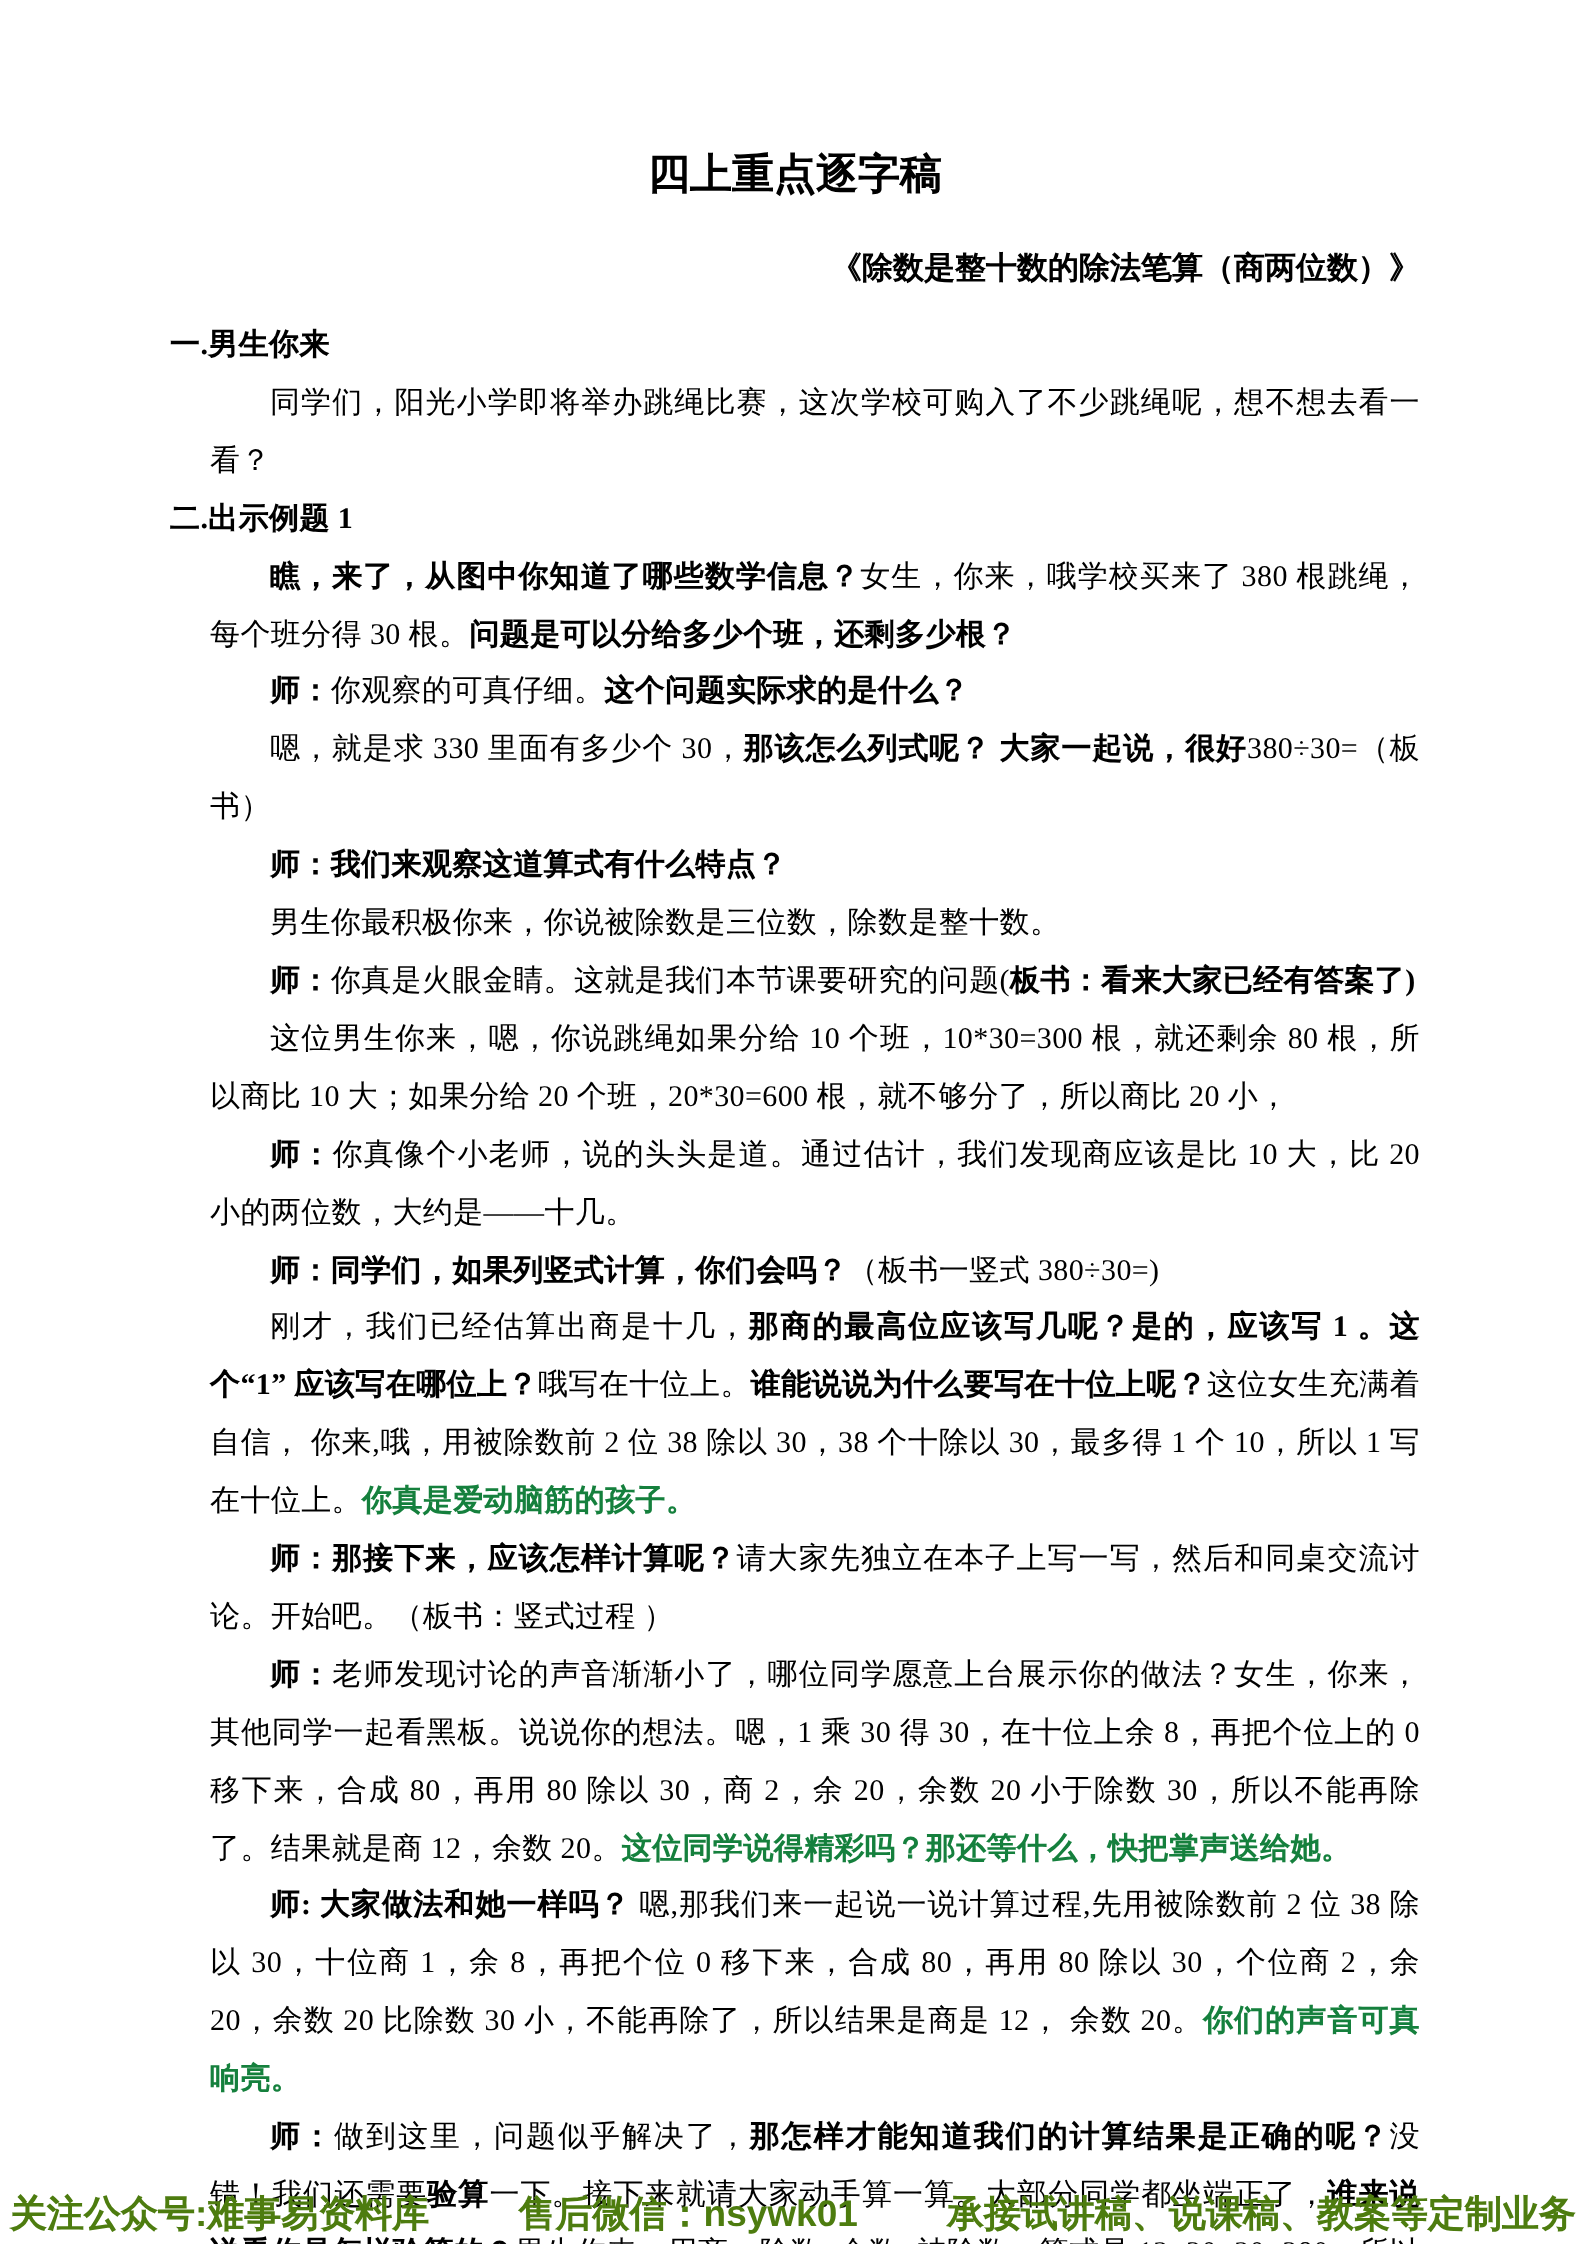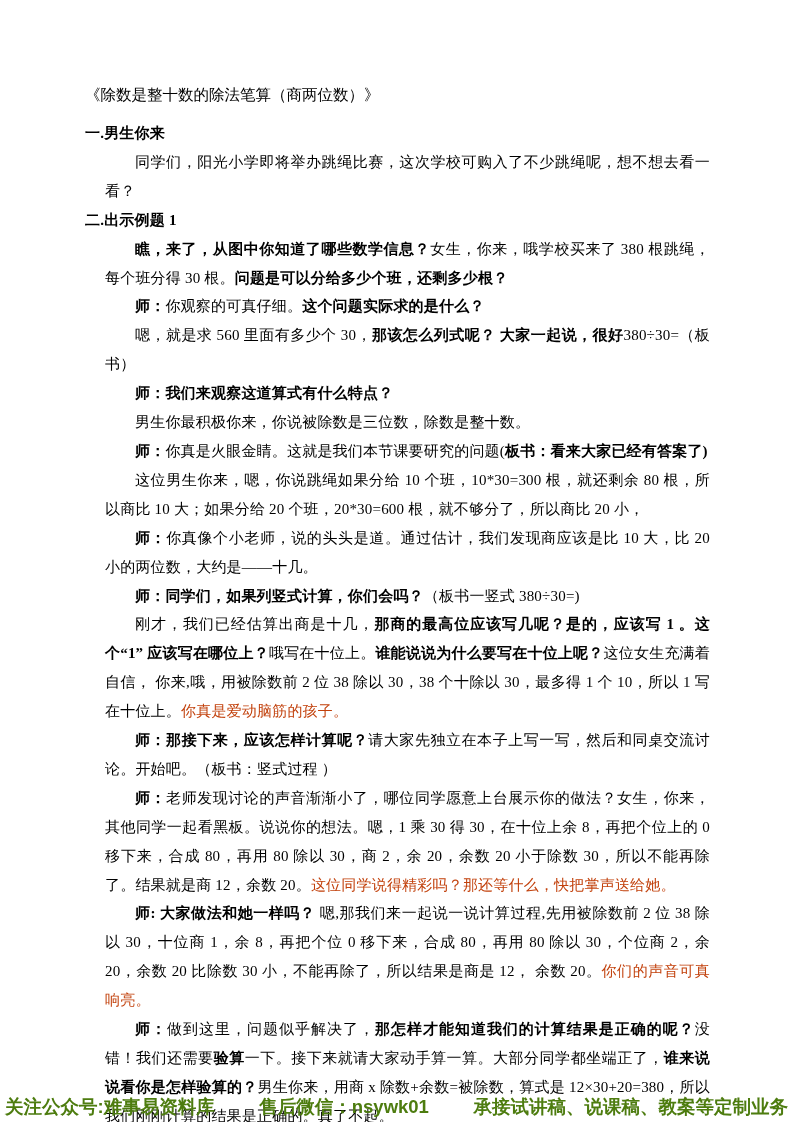--- a/index.html
+++ b/index.html
@@ -6,52 +6,53 @@
   body{
     width:793px;height:1122px;background:#ffffff;color:#000;
     font-family:"Liberation Serif","DejaVu Serif",serif;
     position:relative;overflow:hidden;
   }
   .content{padding:72px 83px 0 85px;}
   .doc-title{
     text-align:center;font-weight:bold;font-size:21px;line-height:30px;
   }
   .doc-subtitle{
-    text-align:left;font-weight:normal;font-size:15.5px;line-height:26px;margin-top:10px;
+    text-align:right;font-weight:bold;font-size:15.5px;line-height:26px;margin-top:20px;
   }
   .body-text{margin-top:11px;}
   .body-text p{
     margin:0;font-size:15px;line-height:28.9px;text-align:justify;
     letter-spacing:0.2px;
   }
   p.heading{font-weight:bold;text-indent:0;}
   p.body{text-indent:2em;margin-left:20px;}
   .run-n{font-weight:normal;}
   .run-b{font-weight:bold;}
-  .run-blue{color:#c2410c;font-weight:normal;}
+  .run-blue{color:#15803d;font-weight:bold;}
   .footer{
     position:absolute;left:0;right:0;bottom:3px;
     display:flex;justify-content:space-between;align-items:baseline;
     padding:0 5px;
     font-family:"Liberation Sans","DejaVu Sans",sans-serif;
     font-weight:bold;font-size:18.5px;color:#4d7c0f;white-space:nowrap;
   }
 </style>
 </head>
 <body>
 
 <div class="content">
+  <div class="doc-title">四上重点逐字稿</div>
   <div class="doc-subtitle">《除数是整十数的除法笔算（商两位数）》</div>
   <div class="body-text">
       <p class="heading"><span class="run-b">一.男生你来</span></p>
       <p class="body"><span class="run-n">同学们，阳光小学即将举办跳绳比赛，这次学校可购入了不少跳绳呢，想不想去看一看？</span></p>
       <p class="heading"><span class="run-b">二.出示例题 1</span></p>
       <p class="body"><span class="run-b">瞧，来了，从图中你知道了哪些数学信息？</span><span class="run-n">女生，你来，哦学校买来了 380 根跳绳，每个班分得 30 根。</span><span class="run-b">问题是可以分给多少个班，还剩多少根？</span></p>
       <p class="body"><span class="run-b">师：</span><span class="run-n">你观察的可真仔细。</span><span class="run-b">这个问题实际求的是什么？</span></p>
-      <p class="body"><span class="run-n">嗯，就是求 560 里面有多少个 30，</span><span class="run-b">那该怎么列式呢？ 大家一起说，很好</span><span class="run-n">380÷30=（板书）</span></p>
+      <p class="body"><span class="run-n">嗯，就是求 330 里面有多少个 30，</span><span class="run-b">那该怎么列式呢？ 大家一起说，很好</span><span class="run-n">380÷30=（板书）</span></p>
       <p class="body"><span class="run-b">师：我们来观察这道算式有什么特点？</span></p>
       <p class="body"><span class="run-n">男生你最积极你来，你说被除数是三位数，除数是整十数。</span></p>
       <p class="body"><span class="run-b">师：</span><span class="run-n">你真是火眼金睛。这就是我们本节课要研究的问题(</span><span class="run-b">板书：看来大家已经有答案了)</span></p>
       <p class="body"><span class="run-n">这位男生你来，嗯，你说跳绳如果分给 10 个班，10*30=300 根，就还剩余 80 根，所以商比 10 大；如果分给 20 个班，20*30=600 根，就不够分了，所以商比 20 小，</span></p>
       <p class="body"><span class="run-b">师：</span><span class="run-n">你真像个小老师，说的头头是道。通过估计，我们发现商应该是比 10 大，比 20 小的两位数，大约是——十几。</span></p>
       <p class="body"><span class="run-b">师：同学们，如果列竖式计算，你们会吗？</span><span class="run-n">（板书一竖式 380÷30=)</span></p>
       <p class="body"><span class="run-n">刚才，我们已经估算出商是十几，</span><span class="run-b">那商的最高位应该写几呢？是的，应该写 1 。这个“1” 应该写在哪位上？</span><span class="run-n">哦写在十位上。</span><span class="run-b">谁能说说为什么要写在十位上呢？</span><span class="run-n">这位女生充满着自信， 你来,哦，用被除数前 2 位 38 除以 30，38 个十除以 30，最多得 1 个 10，所以 1  写在十位上。</span><span class="run-blue">你真是爱动脑筋的孩子。</span></p>
       <p class="body"><span class="run-b">师：那接下来，应该怎样计算呢？</span><span class="run-n">请大家先独立在本子上写一写，然后和同桌交流讨论。开始吧。（板书：竖式过程 ）</span></p>
       <p class="body"><span class="run-b">师：</span><span class="run-n">老师发现讨论的声音渐渐小了，哪位同学愿意上台展示你的做法？女生，你来，其他同学一起看黑板。说说你的想法。嗯，1 乘 30 得 30，在十位上余 8，再把个位上的 0 移下来，合成 80，再用 80 除以 30，商 2，余 20，余数 20 小于除数 30，所以不能再除了。结果就是商 12，余数 20。</span><span class="run-blue">这位同学说得精彩吗？那还等什么，快把掌声送给她。</span></p>
       <p class="body"><span class="run-b">师: 大家做法和她一样吗？</span><span class="run-n"> 嗯,那我们来一起说一说计算过程,先用被除数前 2 位 38 除以 30，十位商 1，余 8，再把个位 0 移下来，合成 80，再用 80 除以 30，个位商 2，余 20，余数 20 比除数 30 小，不能再除了，所以结果是商是 12， 余数 20。</span><span class="run-blue">你们的声音可真响亮。</span></p>

